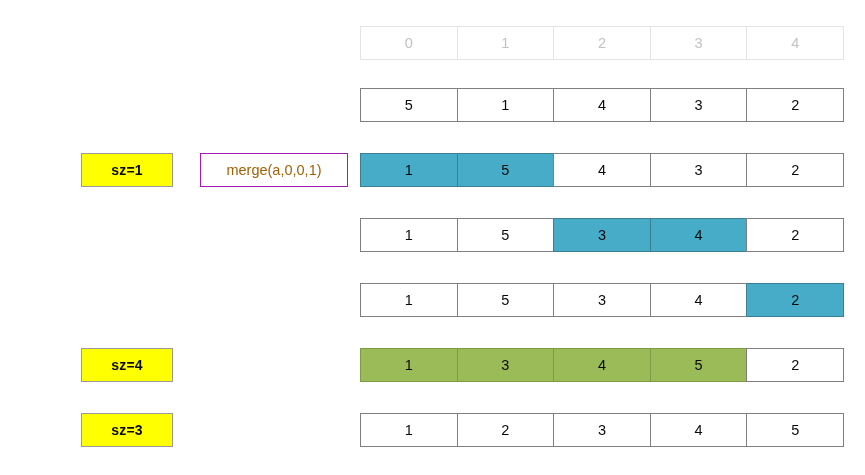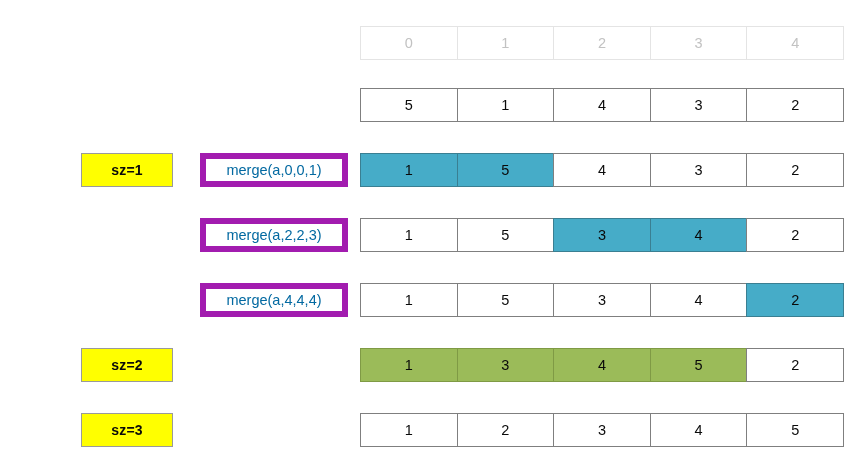--- a/index.html
+++ b/index.html
@@ -52,26 +52,26 @@
 
   
   .merge-box {
     position: absolute;
     left: 200px;
     top: 0;
     width: 148px;
     height: 34px;
     box-sizing: border-box;
     background: #ffffff;
-    border: 6px solid #a21caf;
+    border: 1px solid #a21caf;
     display: flex;
     align-items: center;
     justify-content: center;
     font-size: 14.5px;
-    color: #0369a1;
+    color: #a16207;
   }
 
   
   .cells {
     position: absolute;
     left: 360px;
     top: 0;
     height: 34px;
     display: flex;
   }
@@ -133,41 +133,39 @@
       <div class="merge-box">merge(a,0,0,1)</div>
       <div class="cells">
         <div class="cell teal">1</div>
         <div class="cell teal">5</div>
         <div class="cell">4</div>
         <div class="cell">3</div>
         <div class="cell">2</div>
       </div>
     </div>
     <div class="row" style="top: 218px;">
-      <div class="merge-box">merge(a,2,2,3)</div>
       <div class="cells">
         <div class="cell">1</div>
         <div class="cell">5</div>
         <div class="cell teal">3</div>
         <div class="cell teal">4</div>
         <div class="cell">2</div>
       </div>
     </div>
     <div class="row" style="top: 283px;">
-      <div class="merge-box">merge(a,4,4,4)</div>
       <div class="cells">
         <div class="cell">1</div>
         <div class="cell">5</div>
         <div class="cell">3</div>
         <div class="cell">4</div>
         <div class="cell teal">2</div>
       </div>
     </div>
     <div class="row" style="top: 348px;">
-      <div class="sz-box">sz=2</div>
+      <div class="sz-box">sz=4</div>
       <div class="cells">
         <div class="cell green">1</div>
         <div class="cell green">3</div>
         <div class="cell green">4</div>
         <div class="cell green">5</div>
         <div class="cell">2</div>
       </div>
     </div>
     <div class="row" style="top: 413px;">
       <div class="sz-box">sz=3</div>

